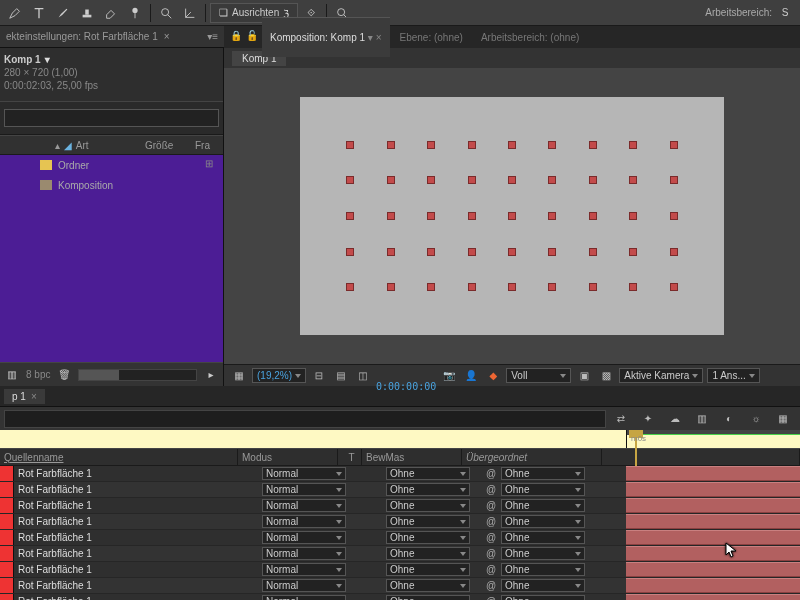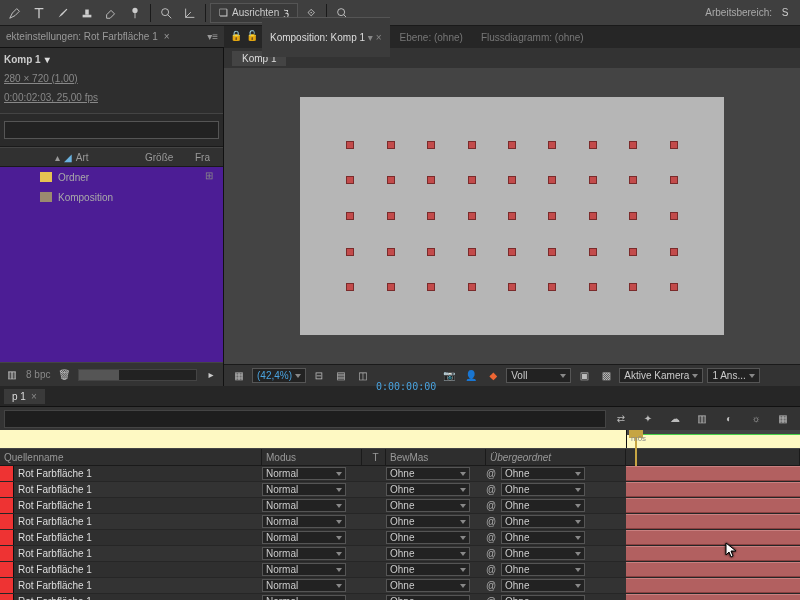--- a/index.html
+++ b/index.html
@@ -10,21 +10,21 @@
 .tool-ic svg { width: 14px; height: 14px; }
 .divider-v { width: 1px; height: 18px; background: #1a1a1a; margin: 0 2px; }
 .btn-text { padding: 2px 8px; border: 1px solid #555; background: #3a3a3a; color: #ccc; display: flex; align-items: center; gap: 4px; }
 .spacer { flex: 1; }
 
 .main-row { display: flex; height: 338px; }
 
 .project-panel { width: 224px; background: #2e2e2e; display: flex; flex-direction: column; border-right: 1px solid #111; }
 .pj-info { padding: 6px 4px 10px 4px; color: #ccc; }
 .pj-title { font-weight: bold; display: flex; align-items: center; gap: 4px; }
-.pj-sub { color: #888; margin-top: 8px; text-decoration: underline; }
+.pj-sub { color: #888; margin-top: 2px; }
 .pj-header-row { height: 20px; background: #313131; border-top: 1px solid #444; border-bottom: 1px solid #1a1a1a; display: flex; align-items: center; color: #999; }
 .pj-col-name { flex: 1; padding-left: 55px; display: flex; align-items: center; gap: 4px; }
 .pj-col-size { width: 50px; }
 .pj-col-fr { width: 28px; }
 .pj-body { flex: 1; background: #4c1d95; }
 .pj-item { height: 20px; display: flex; align-items: center; gap: 6px; padding-left: 40px; }
 .folder-ic { width: 12px; height: 10px; background: #e6c452; }
 .comp-ic { width: 12px; height: 10px; background: #9a8a6f; }
 .grid-ic { width: 14px; height: 14px; margin-left: auto; margin-right: 4px; color: #888; }
 .pj-footer { height: 24px; display: flex; align-items: center; gap: 6px; padding: 0 4px; border-top: 1px solid #444; background: #333; }
@@ -63,21 +63,21 @@
 .ruler-right { flex: 1; position: relative; border-left: 1px solid #111; }
 .ruler-top { position: absolute; top: 0; left: 0; right: 0; height: 5px; background: #444; }
 .playhead { position: absolute; left: 2px; top: 0; width: 14px; height: 18px; }
 .playhead .cap { width: 14px; height: 8px; background: #c6a543; }
 .playhead .stem { position: absolute; left: 6px; top: 8px; width: 2px; height: 200px; background: #c6a543; }
 .greenln { position: absolute; top: 4px; left: 16px; right: 0; height: 1px; background: #4ad24a; }
 .ruler-label { position: absolute; left: 4px; top: 4px; color: #888; font-size: 8px; }
 
 .tl-cols { height: 18px; background: #2e2e2e; display: flex; border-top: 1px solid #444; border-bottom: 1px solid #1a1a1a; }
 .tl-cols > div { display: flex; align-items: center; color: #999; border-right: 1px solid #1a1a1a; padding-left: 4px; }
-.c-src { width: 262px; }
+.c-src { width: 238px; text-decoration: underline; }
 .c-mode { width: 100px; }
 .c-t { width: 24px; justify-content: center; }
 .c-bew { width: 100px; }
 .c-par { width: 140px; font-style: italic; }
 .c-time { flex: 1; position: relative; }
 
 .tl-rows { height: 160px; overflow: hidden; position: relative; }
 .tl-row { height: 16px; display: flex; align-items: center; background: #2f2f2f; border-bottom: 1px solid #262626; }
 .tl-row:nth-child(even) { background: #333; }
 .r-color { width: 14px; height: 100%; background: #e33; border-right: 1px solid #111; }
@@ -173,21 +173,21 @@
   </div>
   <div class="search-right comp-tabs">
     <span class="lock-ic">🔒</span>
     <span class="unlock-ic">🔓</span>
     <div class="comp-tab-active">
       <span>Komposition: Komp 1</span>
       <span class="tab-arrow"> ▾</span>
       <span class="tl-x"> ×</span>
     </div>
     <div class="comp-tab-inactive">Ebene: (ohne)</div>
-    <div class="comp-tab-inactive">Flussdiagramm: (ohne)</div>
+    <div class="comp-tab-inactive">Arbeitsbereich: (ohne)</div>
   </div>
 </div>
 
 <div style="height:22px"></div>
 
 <div class="main-row">
 
   <div class="project-panel">
     <div class="pj-info">
       <div class="pj-title">
@@ -280,21 +280,21 @@
           <div class="sq"></div>
           <div class="sq"></div>
           <div class="sq"></div>
           <div class="sq"></div>
           <div class="sq"></div>
       </div>
     </div>
     <div class="comp-footbar">
       <div class="small-ic">▦</div>
       <div class="dd">
-          <span>(42,4%)</span>
+          <span>(19,2%)</span>
           <span class="tri-down"></span>
         </div>
       <div class="small-ic">⊟</div>
       <div class="small-ic">▤</div>
       <div class="small-ic">◫</div>
       <span class="timecode">0:00:00:00</span>
       <div class="small-ic">📷</div>
       <div class="small-ic">👤</div>
       <div class="small-ic" style="color:#e63">◆</div>
       <div class="dd dd-gray">

